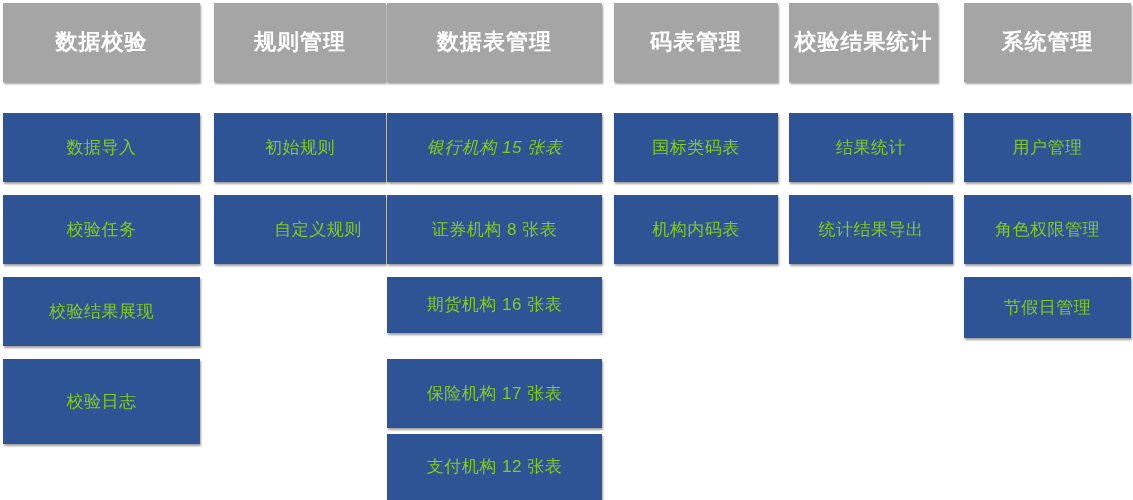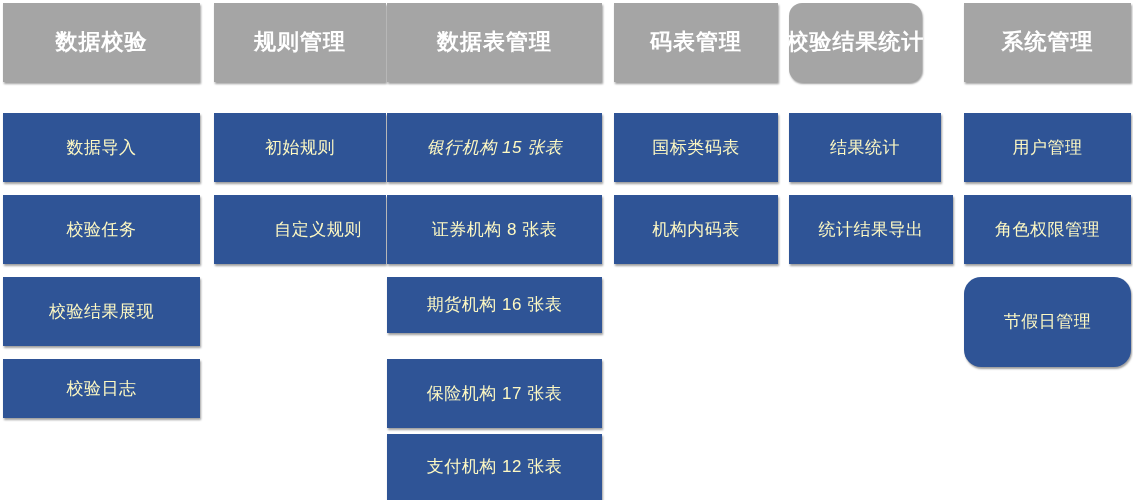--- a/index.html
+++ b/index.html
@@ -55,21 +55,21 @@
     position: absolute;
     left: 0;
     background: #2F5496;
     box-shadow: 1px 2px 2px rgba(0,0,0,0.38);
     display: flex;
     align-items: center;
     justify-content: center;
     box-sizing: border-box;
   }
   .item-box .item-label {
-    color: #fef9c3;
+    color: #84cc16;
     font-size: 17px;
     font-weight: normal;
     letter-spacing: 0.5px;
     line-height: 1.15;
     text-align: center;
     white-space: nowrap;
   }
 </style>
 </head>
 <body>
@@ -81,21 +81,21 @@
       </div>
       <div class="item-box" style="top: 113px; height: 69px; width: 197px;">
         <span class="item-label">数据导入</span>
       </div>
       <div class="item-box" style="top: 195px; height: 69px; width: 197px;">
         <span class="item-label">校验任务</span>
       </div>
       <div class="item-box" style="top: 277px; height: 69px; width: 197px;">
         <span class="item-label">校验结果展现</span>
       </div>
-      <div class="item-box" style="top: 359px; height: 59px; width: 197px;">
+      <div class="item-box" style="top: 359px; height: 85px; width: 197px;">
         <span class="item-label">校验日志</span>
       </div>
     </div>
     <div class="column" style="left: 214px; width: 172px;">
       <div class="col-header" style="width: 172px;">
         <span class="hdr-label">规则管理</span>
       </div>
       <div class="item-box" style="top: 113px; height: 69px; width: 172px;">
         <span class="item-label">初始规则</span>
       </div>
@@ -128,37 +128,37 @@
         <span class="hdr-label">码表管理</span>
       </div>
       <div class="item-box" style="top: 113px; height: 69px; width: 164px;">
         <span class="item-label">国标类码表</span>
       </div>
       <div class="item-box" style="top: 195px; height: 69px; width: 164px;">
         <span class="item-label">机构内码表</span>
       </div>
     </div>
     <div class="column" style="left: 789px; width: 164px;">
-      <div class="col-header" style="width: 133px; border-radius: 13px;">
+      <div class="col-header" style="width: 149px;">
         <span class="hdr-label">校验结果统计</span>
       </div>
-      <div class="item-box" style="top: 113px; height: 69px; width: 152px;">
+      <div class="item-box" style="top: 113px; height: 69px; width: 164px;">
         <span class="item-label">结果统计</span>
       </div>
       <div class="item-box" style="top: 195px; height: 69px; width: 164px;">
         <span class="item-label">统计结果导出</span>
       </div>
     </div>
     <div class="column" style="left: 964px; width: 167px;">
       <div class="col-header" style="width: 167px;">
         <span class="hdr-label">系统管理</span>
       </div>
       <div class="item-box" style="top: 113px; height: 69px; width: 167px;">
         <span class="item-label">用户管理</span>
       </div>
       <div class="item-box" style="top: 195px; height: 69px; width: 167px;">
         <span class="item-label">角色权限管理</span>
       </div>
-      <div class="item-box" style="top: 277px; height: 90px; width: 167px; border-radius: 17px;">
+      <div class="item-box" style="top: 277px; height: 61px; width: 167px;">
         <span class="item-label">节假日管理</span>
       </div>
     </div>
   </div>
 
 </body></html>

